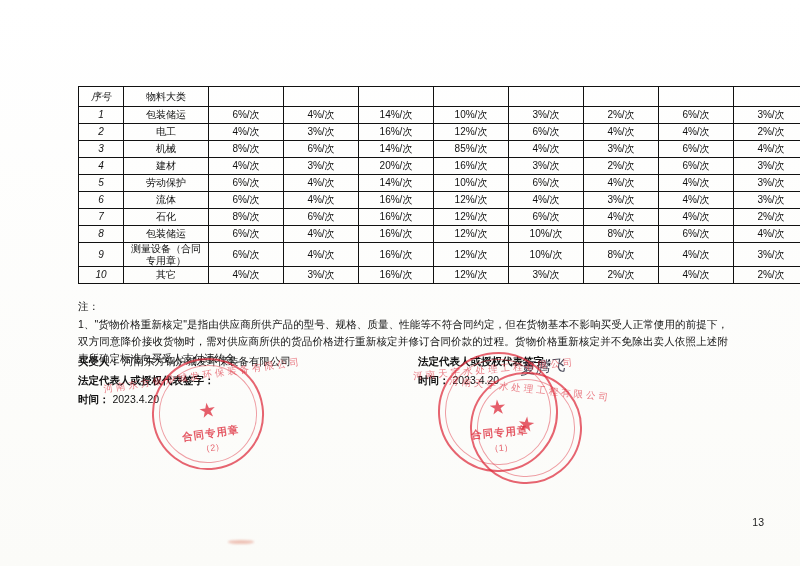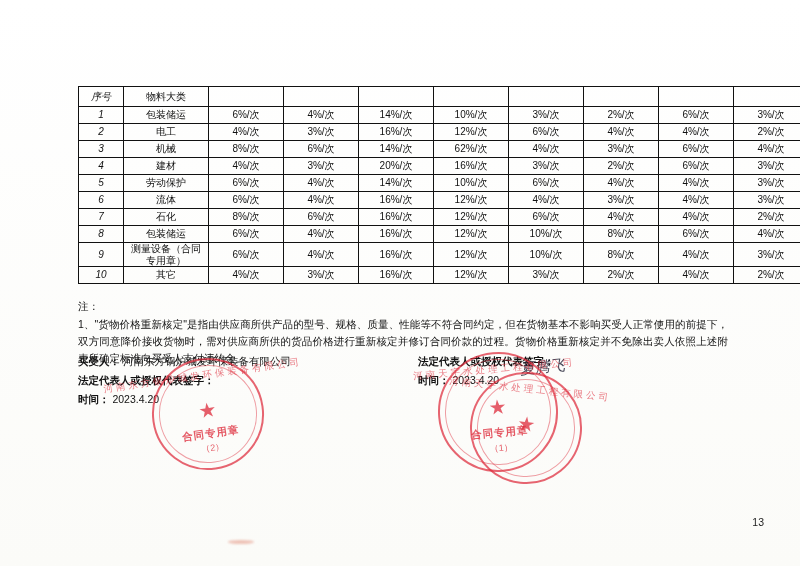--- a/index.html
+++ b/index.html
@@ -177,21 +177,21 @@
             <td class="c-val">4%/次</td>
             <td class="c-val">4%/次</td>
             <td class="c-val">2%/次</td>
           </tr>
           <tr>
             <td class="c-seq">3</td>
             <td class="c-cat">机械</td>
             <td class="c-val">8%/次</td>
             <td class="c-val">6%/次</td>
             <td class="c-val">14%/次</td>
-            <td class="c-val">62%/次</td>
+            <td class="c-val">85%/次</td>
             <td class="c-val">4%/次</td>
             <td class="c-val">3%/次</td>
             <td class="c-val">6%/次</td>
             <td class="c-val">4%/次</td>
           </tr>
           <tr>
             <td class="c-seq">4</td>
             <td class="c-cat">建材</td>
             <td class="c-val">4%/次</td>
             <td class="c-val">3%/次</td>

